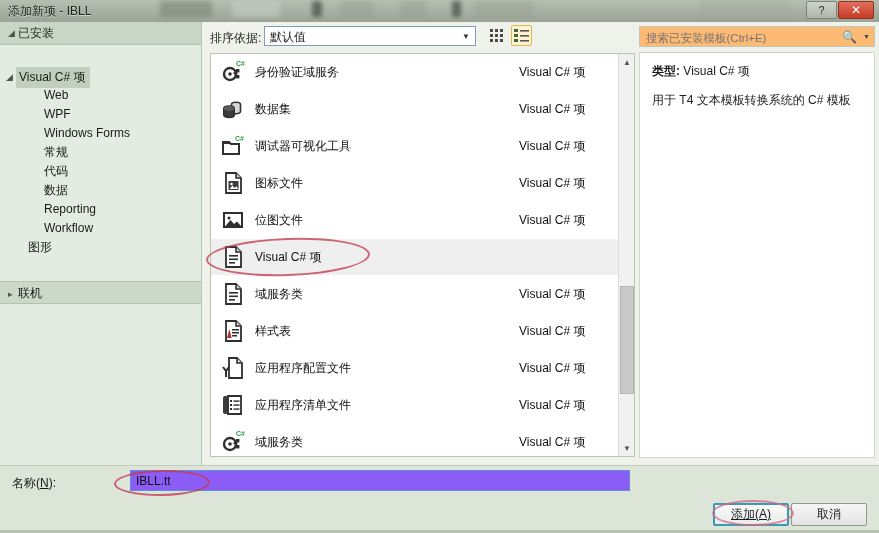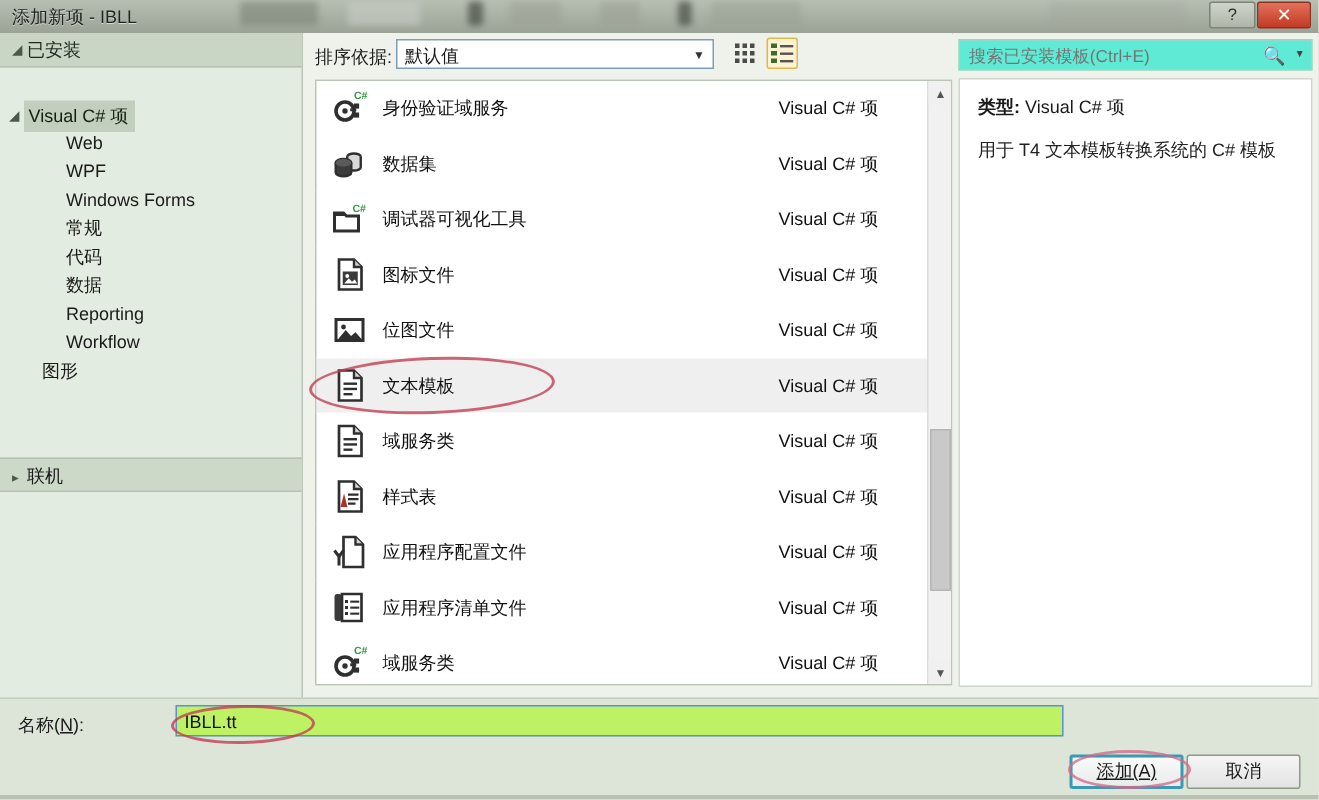--- a/index.html
+++ b/index.html
@@ -59,21 +59,21 @@
   .tree{padding-top:22px;}
   .node{height:19px;line-height:19px;font-size:12px;white-space:nowrap;cursor:pointer;}
   .node .lbl{display:inline-block;}
   .node.lvl1{padding-left:6px;}
   .node.lvl1 .lbl{background:#c2cfbe;padding:1px 5px 1px 3px;color:#14200f;}
   .node.lvl2{padding-left:44px;}
   .node.lvl1b{padding-left:28px;}
   .side-online{
     position:absolute;left:0;top:259px;width:201px;height:23px;
     background:#ccd8c8;border-top:1px solid #b5c2b1;border-bottom:1px solid #b5c2b1;
-    line-height:23px;padding-left:8px;box-sizing:border-box;font-size:12px;cursor:pointer;margin-top:24px;
+    line-height:23px;padding-left:8px;box-sizing:border-box;font-size:12px;cursor:pointer;
   }
 
   
   .center{position:absolute;left:202px;top:22px;width:433px;height:443px;background:#eef2ea;}
   .sortbar{
     position:absolute;left:0;top:0;width:433px;height:31px;
   }
   .sortlbl{position:absolute;left:8px;top:8px;font-size:12px;}
   .combo{
     position:absolute;left:62px;top:4px;width:212px;height:20px;
@@ -118,21 +118,21 @@
   .lsb .arrow.dn{bottom:0;}
   .lsb .thumb{
     position:absolute;left:1px;top:232px;width:14px;height:108px;
     background:#c9c9c9;border:1px solid #b5b5b5;box-sizing:border-box;cursor:pointer;
   }
 
   
   .right{position:absolute;left:635px;top:22px;width:244px;height:443px;background:#eef2ea;}
   .search{
     position:absolute;left:4px;top:4px;width:236px;height:21px;
-    background:#5eead4;border:1px solid #bdc7ba;box-sizing:border-box;
+    background:#fdba74;border:1px solid #bdc7ba;box-sizing:border-box;
   }
   .search input{
     position:absolute;left:4px;top:2px;width:190px;height:16px;border:0;outline:0;
     font-size:11.5px;font-family:inherit;color:#222;background:transparent;
   }
   .search .mag{
     position:absolute;right:16px;top:2px;width:16px;height:16px;
     display:flex;align-items:center;justify-content:center;color:#2b4a7a;font-size:12px;cursor:pointer;
   }
   .search .dd{
@@ -147,22 +147,22 @@
   .d-desc{font-size:12px;line-height:16px;color:#222;}
 
   
   .bottom{
     position:absolute;left:0;top:465px;width:879px;height:68px;
     background:#dde5d8;border-top:1px solid #c2ccbc;padding-left:23px;
   }
   .namelbl{position:absolute;left:12px;top:9px;font-size:12px;}
   .namelbl u{text-decoration:underline;}
   .nameinput{
-    position:absolute;left:117px;top:4px;width:592px;height:21px;
-    background:#bef264;border:1px solid #5b8fd6;box-sizing:border-box;
+    position:absolute;left:130px;top:4px;width:500px;height:21px;
+    background:#8b5cf6;border:1px solid #5b8fd6;box-sizing:border-box;
   }
   .nameinput input{
     width:100%;height:100%;border:0;outline:0;background:transparent;
     font-size:12px;font-family:inherit;padding:0 5px;box-sizing:border-box;color:#111;
   }
   .btn{
     position:absolute;top:503px;height:23px;width:76px;box-sizing:border-box;
     font-size:12px;display:flex;align-items:center;justify-content:center;cursor:pointer;
     background:linear-gradient(180deg,#f6f6f6,#e3e3e3);border:1px solid #8d9a87;border-radius:2px;
   }
@@ -347,21 +347,20 @@
       <div class="row sel">
         <div class="ic">
           <svg width="26" height="26" viewBox="0 0 26 26">
             <path d="M6 3 h10 l5 5 v15 H6 z" fill="#fff" stroke="#2f2f2f" stroke-width="1.8"></path>
             <path d="M16 3 v5 h5" fill="#d5d5d5" stroke="#2f2f2f" stroke-width="1.6"></path>
             <rect x="9" y="11" width="9" height="1.6" fill="#2f2f2f"></rect>
             <rect x="9" y="14.5" width="9" height="1.6" fill="#2f2f2f"></rect>
             <rect x="9" y="18" width="6" height="1.6" fill="#2f2f2f"></rect>
           </svg>
         </div>
-        <div class="nm">文本模板</div>
         <div class="ty">Visual C# 项</div>
       </div>
 
       <div class="row">
         <div class="ic">
           <svg width="26" height="26" viewBox="0 0 26 26">
             <path d="M6 3 h10 l5 5 v15 H6 z" fill="#fff" stroke="#2f2f2f" stroke-width="1.8"></path>
             <path d="M16 3 v5 h5" fill="#d5d5d5" stroke="#2f2f2f" stroke-width="1.6"></path>
             <rect x="9" y="11" width="9" height="1.6" fill="#2f2f2f"></rect>
             <rect x="9" y="14.5" width="9" height="1.6" fill="#2f2f2f"></rect>

